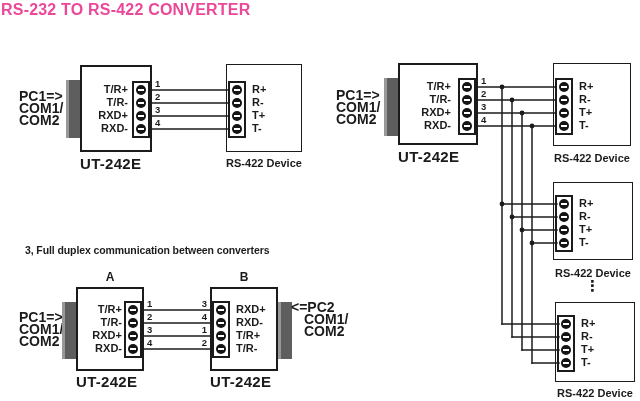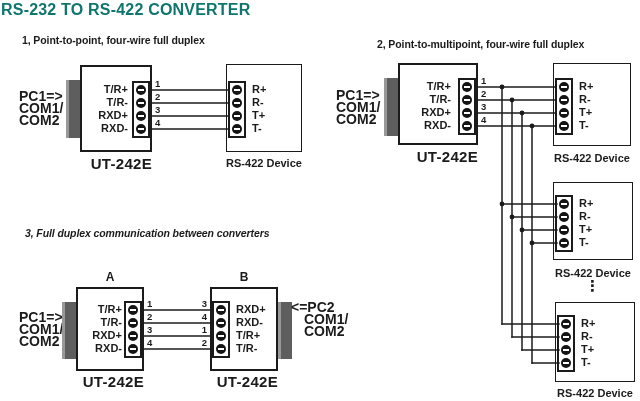--- a/index.html
+++ b/index.html
@@ -15,35 +15,34 @@
           box-sizing:border-box;display:flex;flex-direction:column;justify-content:space-between;
           align-items:center;padding:2px 0;}
   .screw{width:10px;height:10px;border-radius:50%;background:#141414;position:relative;}
   .slot{position:absolute;left:2px;top:4px;width:6px;height:2px;background:#fff;}
   .pincol{position:absolute;display:flex;flex-direction:column;}
   .pincol div{height:13px;line-height:13px;font-size:11px;font-weight:bold;white-space:nowrap;}
   .ralign div{text-align:right;}
   .pctext div{font-size:14px;font-weight:bold;line-height:12.2px;white-space:nowrap;}
   .num{position:absolute;font-size:9.5px;font-weight:bold;}
   .numr{width:12px;text-align:right;}
-  .name{position:absolute;text-align:right;font-size:15px;font-weight:bold;letter-spacing:.3px;}
+  .name{position:absolute;text-align:left;font-size:15px;font-weight:bold;letter-spacing:.3px;}
   .devname{position:absolute;text-align:center;font-size:11px;font-weight:bold;white-space:nowrap;}
   .ablabel{position:absolute;font-size:12px;font-weight:bold;text-align:center;width:20px;}
   .dots{position:absolute;font-size:15px;font-weight:bold;font-family:"DejaVu Sans",sans-serif;line-height:1;}
   .indent{padding-left:13px;}
   svg.wires{position:absolute;left:0;top:0;pointer-events:none;}
 </style>
 </head>
 <body>
 
 <div class="canvas">
 
-  <div class="abs title" style="left:1px;top:1px;color:#0f766e;">RS-232 TO RS-422 CONVERTER</div>
-
-  <div class="abs caption" style="left:22px;top:34px;">1, Point-to-point, four-wire full duplex</div>
+  <div class="abs title" style="left:1px;top:1px;color:#ec4899;">RS-232 TO RS-422 CONVERTER</div>
+
 
   <div class="abs pctext" style="left:19px;top:90px;">
     <div>PC1=&gt;</div>
     <div>COM1/</div>
     <div>COM2</div>
   </div>
 
   <div class="connector" style="left:66px;top:80px;width:14px;height:58px;"></div>
   <div class="box" style="left:80px;top:65px;width:72px;height:87px;"></div>
   <div class="pincol ralign" style="left:82px;top:83px;width:46px;">
@@ -90,21 +89,20 @@
   </div>
 
   <div class="name" style="left:80px;top:155px;width:72px;">UT-242E</div>
   <div class="devname" style="left:220px;top:157px;width:88px;">RS-422 Device</div>
 
   <div class="num" style="left:155px;top:78px;">1</div>
   <div class="num" style="left:155px;top:91px;">2</div>
   <div class="num" style="left:155px;top:104px;">3</div>
   <div class="num" style="left:155px;top:117px;">4</div>
 
-  <div class="abs caption" style="left:377px;top:38px;">2, Point-to-multipoint, four-wire full duplex</div>
 
   <div class="abs pctext" style="left:336px;top:89px;">
     <div>PC1=&gt;</div>
     <div>COM1/</div>
     <div>COM2</div>
   </div>
 
   <div class="connector" style="left:384px;top:78px;width:14px;height:58px;"></div>
   <div class="box" style="left:398px;top:63px;width:80px;height:82px;"></div>
   <div class="pincol ralign" style="left:402px;top:80px;width:49px;">
@@ -198,21 +196,21 @@
   <div class="devname" style="left:550px;top:152px;width:84px;">RS-422 Device</div>
   <div class="devname" style="left:550px;top:267px;width:86px;">RS-422 Device</div>
   <div class="dots" style="left:585px;top:279px;">⋮</div>
   <div class="devname" style="left:552px;top:387px;width:86px;">RS-422 Device</div>
 
   <div class="num" style="left:481px;top:75px;">1</div>
   <div class="num" style="left:481px;top:88px;">2</div>
   <div class="num" style="left:481px;top:101px;">3</div>
   <div class="num" style="left:481px;top:114px;">4</div>
 
-  <div class="abs caption" style="left:25px;top:227px;font-style:italic;">3, Full duplex communication between converters</div>
+  <div class="abs caption" style="left:25px;top:244px;">3, Full duplex communication between converters</div>
   <div class="ablabel" style="left:100px;top:270px;">A</div>
   <div class="ablabel" style="left:234px;top:270px;">B</div>
 
   <div class="abs pctext" style="left:19px;top:311px;">
     <div>PC1=&gt;</div>
     <div>COM1/</div>
     <div>COM2</div>
   </div>
 
   <div class="connector" style="left:62px;top:302px;width:14px;height:57px;"></div>

